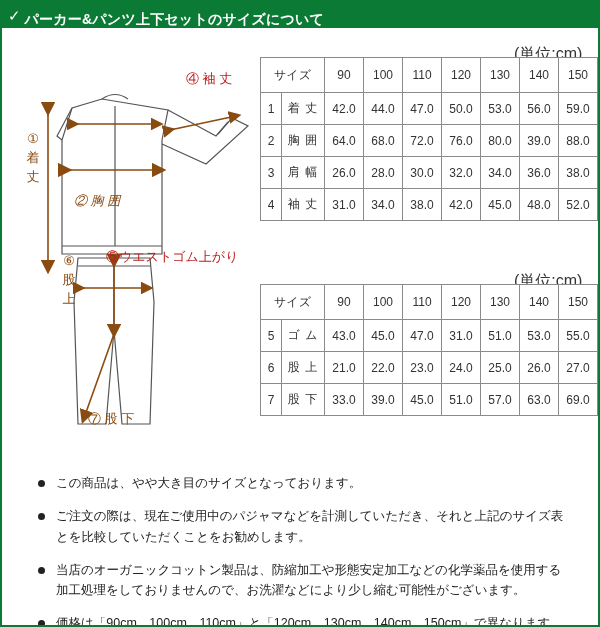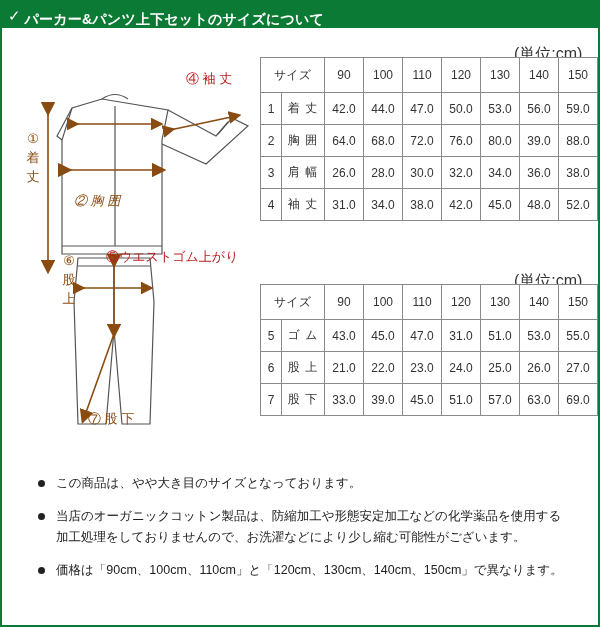--- a/index.html
+++ b/index.html
@@ -309,18 +309,19 @@
         <td class="c-val">57.0</td>
         <td class="c-val">63.0</td>
         <td class="c-val">69.0</td>
       </tr>
     </tbody>
   </table>
 
   <div class="notes">
     <ul>
       <li>この商品は、やや大き目のサイズとなっております。</li>
+      <li>ご注文の際は、現在ご使用中のパジャマなどを計測していただき、それと上記のサイズ表とを比較していただくことをお勧めします。</li>
       <li>当店のオーガニックコットン製品は、防縮加工や形態安定加工などの化学薬品を使用する加工処理をしておりませんので、お洗濯などにより少し縮む可能性がございます。</li>
       <li>価格は「90cm、100cm、110cm」と「120cm、130cm、140cm、150cm」で異なります。</li>
     </ul>
   </div>
 
 </div>
 
 </body></html>

